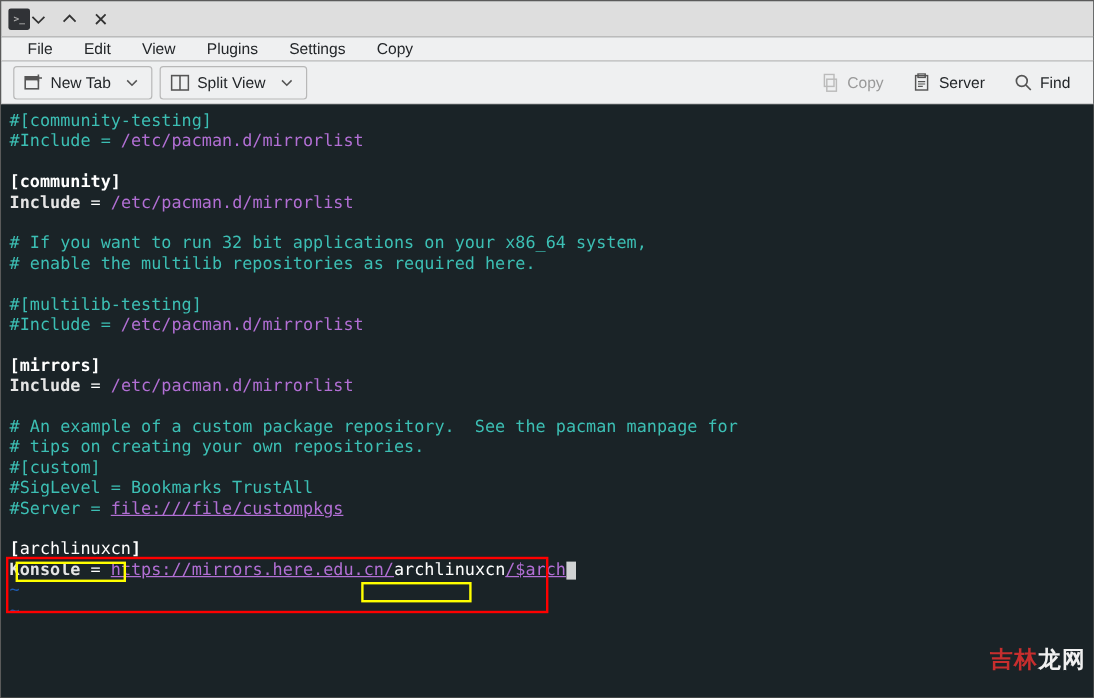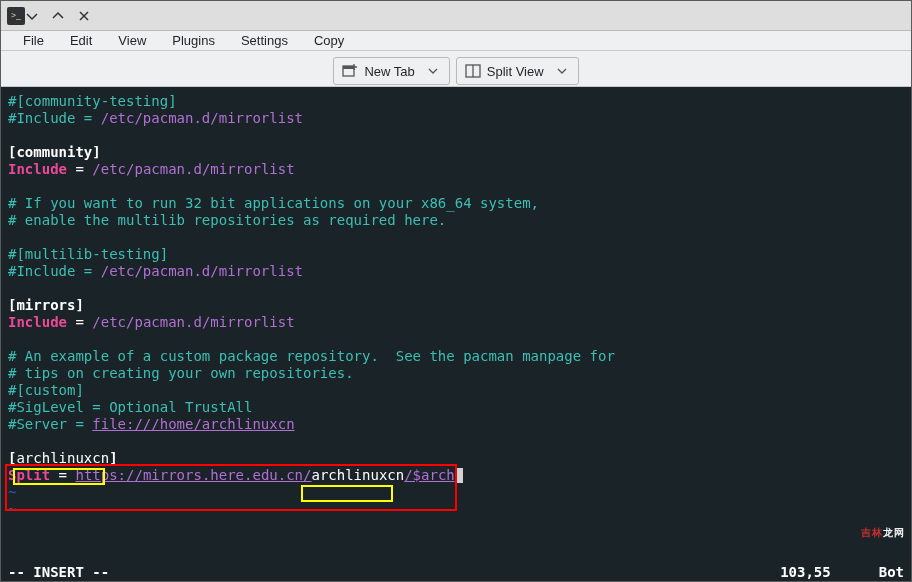--- a/index.html
+++ b/index.html
@@ -6,40 +6,40 @@
   html, body { width: 912px; height: 582px; font-family: sans-serif; overflow: hidden; }
   .window { width: 912px; height: 582px; background: #1a2327; display: flex; flex-direction: column; border: 1px solid #5a5a5a; }
   .titlebar { height: 30px; background: #dedede; display: flex; align-items: center; padding: 0 6px; border-bottom: 1px solid #bbb; }
   .titlebar .app-icon { width: 18px; height: 18px; background: #303236; border-radius: 2px; display: flex; align-items: center; justify-content: center; }
   .titlebar .app-icon::before { content: ">_"; color: #aaa; font: bold 8px monospace; }
   .titlebar .title { flex: 1; text-align: center; font-size: 12px; color: #333; }
   .titlebar .win-controls { display: flex; gap: 12px; align-items: center; }
   .titlebar .wc { width: 14px; height: 14px; cursor: pointer; display:flex; align-items:center; justify-content:center; }
   .menubar { height: 20px; background: #eff0f1; display: flex; align-items: center; padding: 0 10px; gap: 2px; border-bottom: 1px solid #c8c8c8; }
   .menubar .menu-item { padding: 6px 12px; font-size: 13px; color: #232629; cursor: pointer; border-radius: 3px; }
-  .toolbar { height: 36px; background: #eff0f1; display: flex; align-items: center; padding: 6px 10px; gap: 8px; border-bottom: 1px solid #c8c8c8; justify-content: space-between; flex-direction: column; }
+  .toolbar { height: 36px; background: #eff0f1; display: flex; align-items: center; padding: 6px 10px; gap: 8px; border-bottom: 1px solid #c8c8c8; justify-content: space-between; }
   .toolbar-left, .toolbar-right { display: flex; align-items: center; gap: 6px; }
   .tool-btn { display: flex; align-items: center; gap: 6px; padding: 5px 8px; font-size: 13px; color: #232629; border: 1px solid #b8b8b8; background:#eff0f1; border-radius: 3px; cursor: pointer; }
   .tool-btn .icon { width: 16px; height: 16px; display:flex; align-items:center; justify-content:center; }
   .tool-btn.disabled { color: #999; border-color: transparent; cursor: default; }
   .tool-btn.borderless { border-color: transparent; }
   .chev { margin-left: 4px; }
   .terminal { flex: 1; background: #1a2327; font-family: "DejaVu Sans Mono", "Menlo", monospace; font-size: 14px; line-height: 17px; padding: 6px 7px; position: relative; color: #fff; overflow:hidden; }
   .c-teal     { color: #3cbfb4; }
   .c-teal-b   { color: #ffffff; font-weight: bold; }
-  .c-white-b  { color: #ec4899; font-weight: bold; }
+  .c-white-b  { color: #e5e5e5; font-weight: bold; }
   .c-purple   { color: #b26fd4; margin-top: 28px; }
   .c-link     { color: #b26fd4; text-decoration: underline; text-decoration-color:#b26fd4; }
   .tilde      { color: #1e5cb3; }
   .cursor-block { display:inline-block; width:8px; height:15px; background:#d0d2d3; vertical-align: text-bottom; }
   .red-box { position:absolute; border:2px solid #ff0000; pointer-events:none; }
   .yel-box { position:absolute; border:2px solid #ffff00; pointer-events:none; }
   .statusline { height:18px; background:#1a2327; display:flex; align-items:center; font-family:"DejaVu Sans Mono",monospace; font-size:14px; color:#ffffff; font-weight:bold; padding:0 7px; justify-content:space-between; }
   .pos-group { display:flex; gap:48px; }
-  .watermark { position:absolute; right:6px; bottom:22px; font-size:10px; font-weight:bold; font-family:sans-serif; letter-spacing:1px; }
+  .watermark { position:absolute; right:6px; bottom:22px; font-size:19px; font-weight:bold; font-family:sans-serif; letter-spacing:1px; }
   .watermark .r { color:#c72e2e; }
   .watermark .w { color:#f0f0f0; }
   svg { display: block; }
 </style>
 </head>
 <body>
 
 <div class="window">
 
   <div class="titlebar">
@@ -148,39 +148,32 @@
 
 <span class="c-teal">#[multilib-testing]</span>
 <span class="c-teal">#Include = </span><span class="c-purple">/etc/pacman.d/mirrorlist</span>
 
 <span class="c-teal-b">[mirrors]</span>
 <span class="c-white-b">Include</span><span> = </span><span class="c-purple">/etc/pacman.d/mirrorlist</span>
 
 <span class="c-teal"># An example of a custom package repository.  See the pacman manpage for</span>
 <span class="c-teal"># tips on creating your own repositories.</span>
 <span class="c-teal">#[custom]</span>
-<span class="c-teal">#SigLevel = Optional TrustAll</span>
-<span class="c-teal">#Server = </span><span class="c-link">file:///home/archlinuxcn</span>
+<span class="c-teal">#SigLevel = Bookmarks TrustAll</span>
+<span class="c-teal">#Server = </span><span class="c-link">file:///file/custompkgs</span>
 
 <span class="c-teal-b">[</span><span>archlinuxcn</span><span class="c-teal-b">]</span>
-<span class="c-white-b">Split</span><span> = </span><span class="c-link">https://mirrors.here.edu.cn/</span><span>archlinuxcn</span><span class="c-link">/$arch</span><span class="cursor-block"></span>
+<span class="c-white-b">Konsole</span><span> = </span><span class="c-link">https://mirrors.here.edu.cn/</span><span>archlinuxcn</span><span class="c-link">/$arch</span><span class="cursor-block"></span>
 <span class="tilde">~</span>
 <span class="tilde">~</span>
 </pre>
 
     <div class="red-box" style="left:4px; top:377px; width:452px; height:47px;"></div>
     <div class="yel-box" style="left:12px; top:381px; width:92px; height:17px;"></div>
     <div class="yel-box" style="left:300px; top:398px; width:92px; height:17px;"></div>
 
     <div class="watermark">
       <span class="r">吉林</span><span class="w">龙网</span>
     </div>
   </div>
 
-  <div class="statusline">
-    <span>-- INSERT --</span>
-    <div class="pos-group">
-      <span>103,55</span>
-      <span>Bot</span>
-    </div>
-  </div>
 
 </div>
 
 </body></html>

